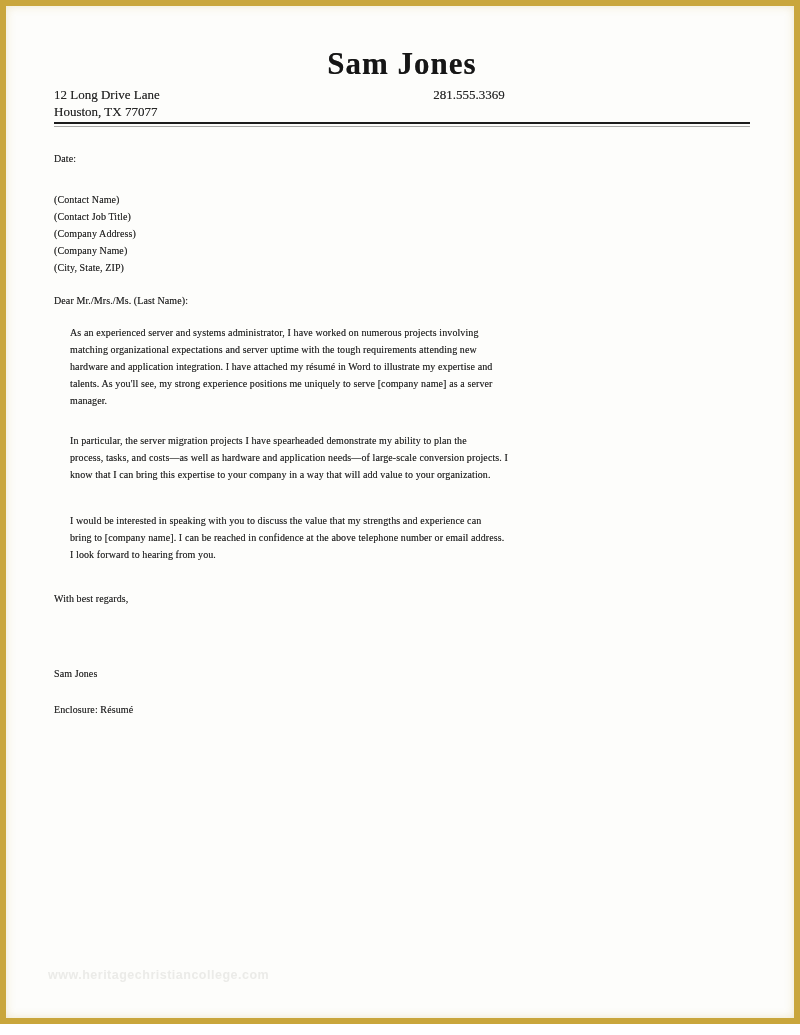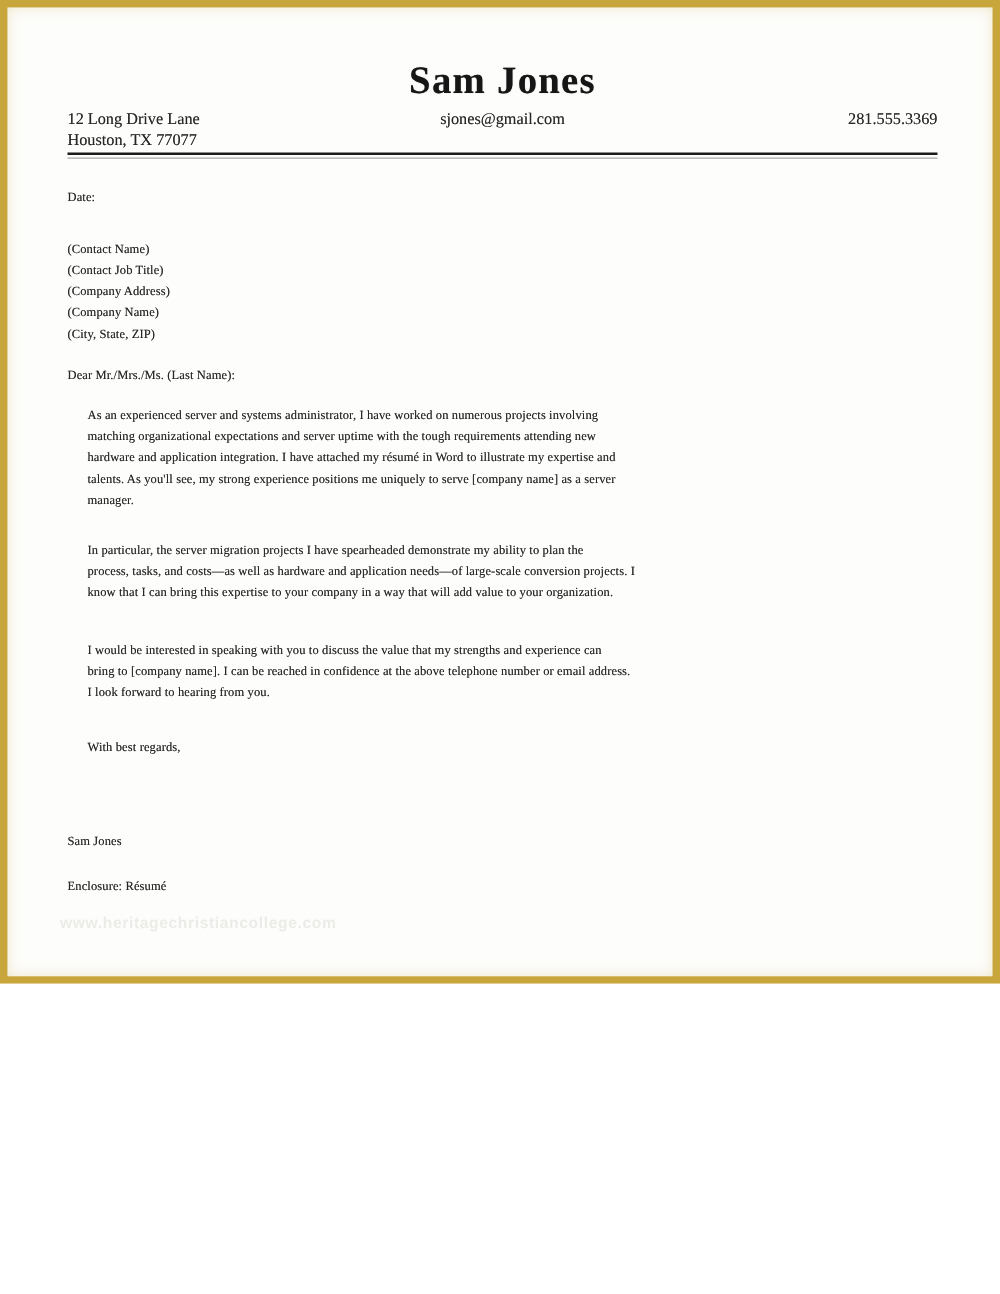--- a/index.html
+++ b/index.html
@@ -3,21 +3,21 @@
 <meta charset="utf-8">
 <style>
   html, body {
     margin: 0;
     padding: 0;
     background: #ffffff;
   }
   .frame {
     position: relative;
     width: 800px;
-    height: 787px;
+    height: 1024px;
     box-sizing: border-box;
     border: 6px solid #c9a63c;
     background: #fdfdfb;
     overflow: hidden;
     font-family: "Liberation Serif", "DejaVu Serif", serif;
     color: #272727;
   }
   .frame::before {
     
     content: "";
@@ -66,21 +66,21 @@
     letter-spacing: 0.1px;
     text-shadow: 0 0 0.5px rgba(55,55,55,0.65);
   }
   .date-line      { margin-top: 23px; }
   .recipient      { margin-top: 24px; }
   .salutation     { margin-top: 16px; }
   .para           { margin: 16px; white-space: pre-line; }
   .para-1         { margin-top: 15px; }
   .para-2         { margin-top: 23px; }
   .para-3         { margin-top: 29px; }
-  .closing        { margin-top: 27px; margin-left: 16px; }
+  .closing        { margin-top: 27px; }
   .signature-name { margin-top: 58px; }
   .enclosure      { margin-top: 19px; }
   .watermark {
     position: absolute;
     left: 42px;
     bottom: 36px;
     font-family: "Liberation Sans", "DejaVu Sans", sans-serif;
     font-size: 12.5px;
     font-weight: bold;
     letter-spacing: 0.5px;
@@ -95,21 +95,20 @@
 <div class="frame">
   <div class="content">
 
     <h1 class="page-title">Sam Jones</h1>
 
     <div class="contact-row">
       <div class="contact-left">
         <div>12 Long Drive Lane</div>
         <div>Houston, TX 77077</div>
       </div>
-      <div class="contact-center">sjones@gmail.com</div>
       <div class="contact-right">281.555.3369</div>
     </div>
 
     <div class="header-rule"></div>
 
     <div class="letter">
 
       <div class="date-line">Date:</div>
 
       <div class="recipient">

